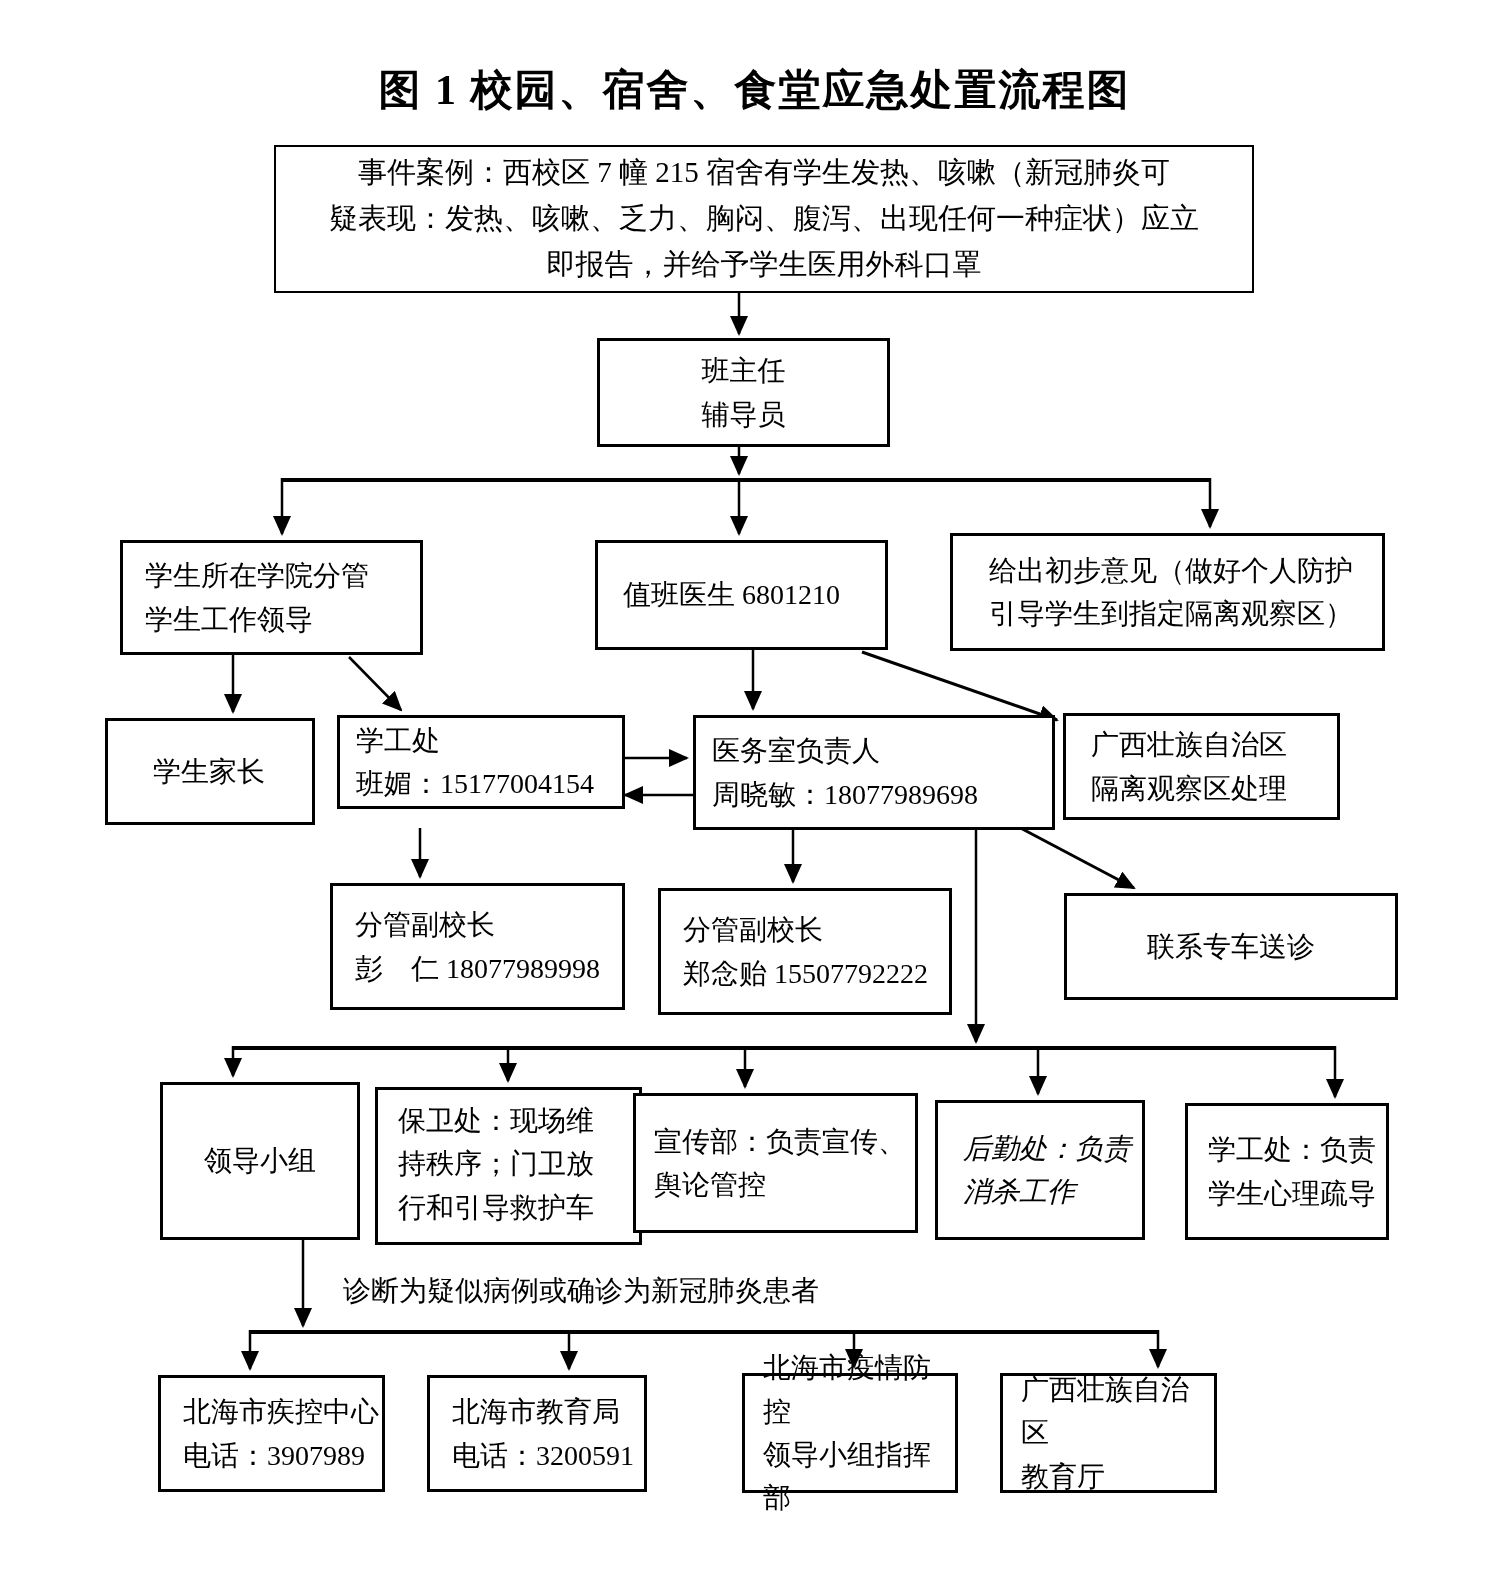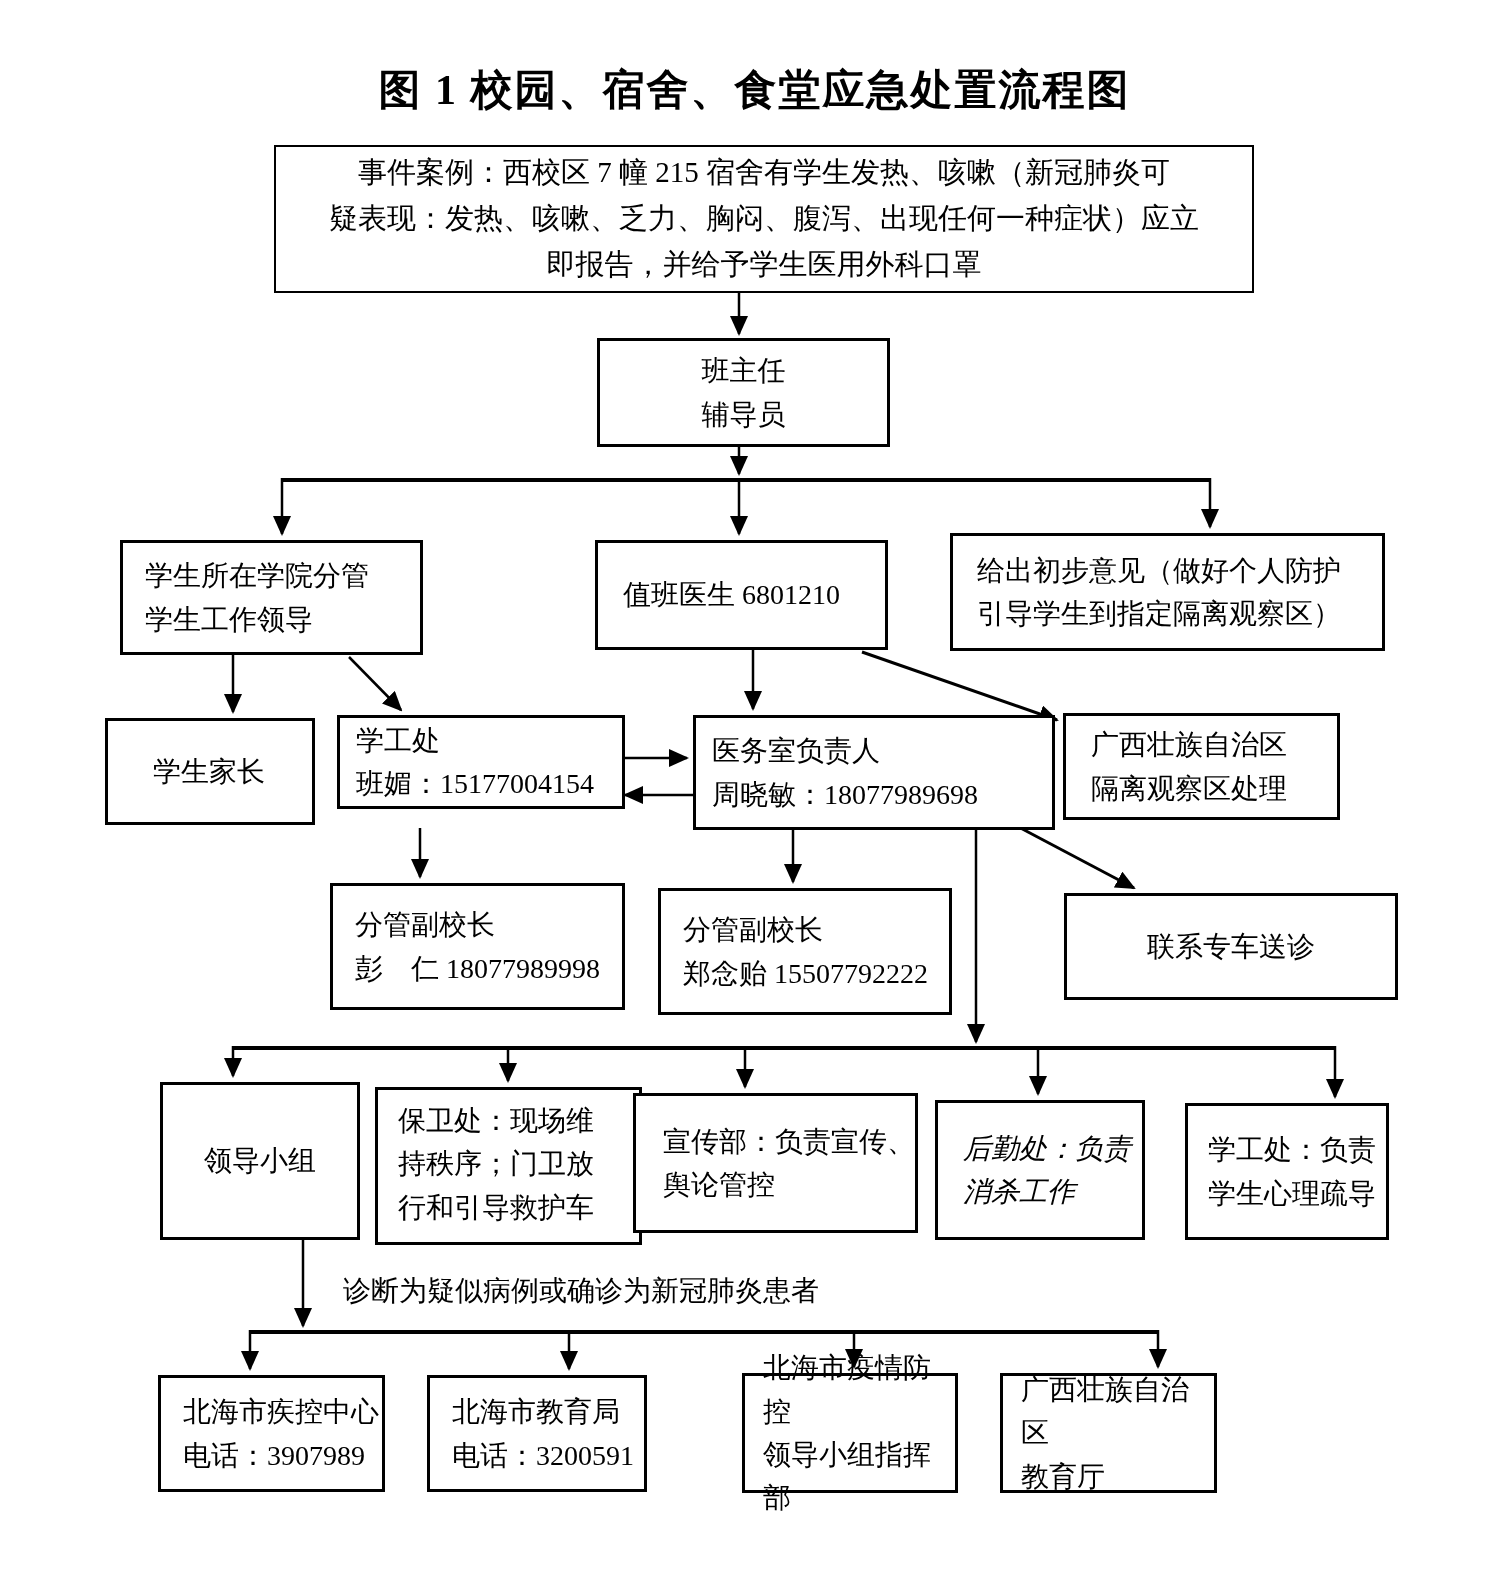--- a/index.html
+++ b/index.html
@@ -84,21 +84,21 @@
 即报告，并给予学生医用外科口罩</div>
 
   <div class="node c" style="left:597px;top:338px;width:293px;height:109px;">班主任
 辅导员</div>
 
   <div class="node" style="left:120px;top:540px;width:303px;height:115px;padding-left:22px;">学生所在学院分管
 学生工作领导</div>
 
   <div class="node" style="left:595px;top:540px;width:293px;height:110px;padding-left:25px;">值班医生 6801210</div>
 
-  <div class="node" style="left:950px;top:533px;width:435px;height:118px;padding-left:24px;">给出初步意见（做好个人防护
+  <div class="node" style="left:950px;top:533px;width:435px;height:118px;padding-left:36px;">给出初步意见（做好个人防护
 引导学生到指定隔离观察区）</div>
 
   <div class="node" style="left:105px;top:718px;width:210px;height:107px;padding-left:45px;">学生家长</div>
 
   <div class="node" style="left:337px;top:715px;width:288px;height:94px;padding-left:16px;">学工处
 班媚：15177004154</div>
 
   <div class="node" style="left:693px;top:715px;width:362px;height:115px;padding-left:16px;">医务室负责人
 周晓敏：18077989698</div>
 
@@ -112,21 +112,21 @@
 郑念贻 15507792222</div>
 
   <div class="node c" style="left:1064px;top:893px;width:334px;height:107px;">联系专车送诊</div>
 
   <div class="node c" style="left:160px;top:1082px;width:200px;height:158px;">领导小组</div>
 
   <div class="node" style="left:375px;top:1087px;width:267px;height:158px;padding-left:20px;font-family:Liberation Mono, monospace;">保卫处：现场维
 持秩序；门卫放
 行和引导救护车</div>
 
-  <div class="node" style="left:633px;top:1093px;width:285px;height:140px;padding-left:27px;">宣传部：负责宣传、
+  <div class="node" style="left:633px;top:1093px;width:285px;height:140px;padding-left:18px;">宣传部：负责宣传、
 舆论管控</div>
 
   <div class="node" style="left:935px;top:1100px;width:210px;height:140px;padding-left:25px;font-style:italic;">后勤处：负责
 消杀工作</div>
 
   <div class="node" style="left:1185px;top:1103px;width:204px;height:137px;padding-left:20px;">学工处：负责
 学生心理疏导</div>
 
   <div class="floatlabel" style="left:343px;top:1272px;">诊断为疑似病例或确诊为新冠肺炎患者</div>
 

